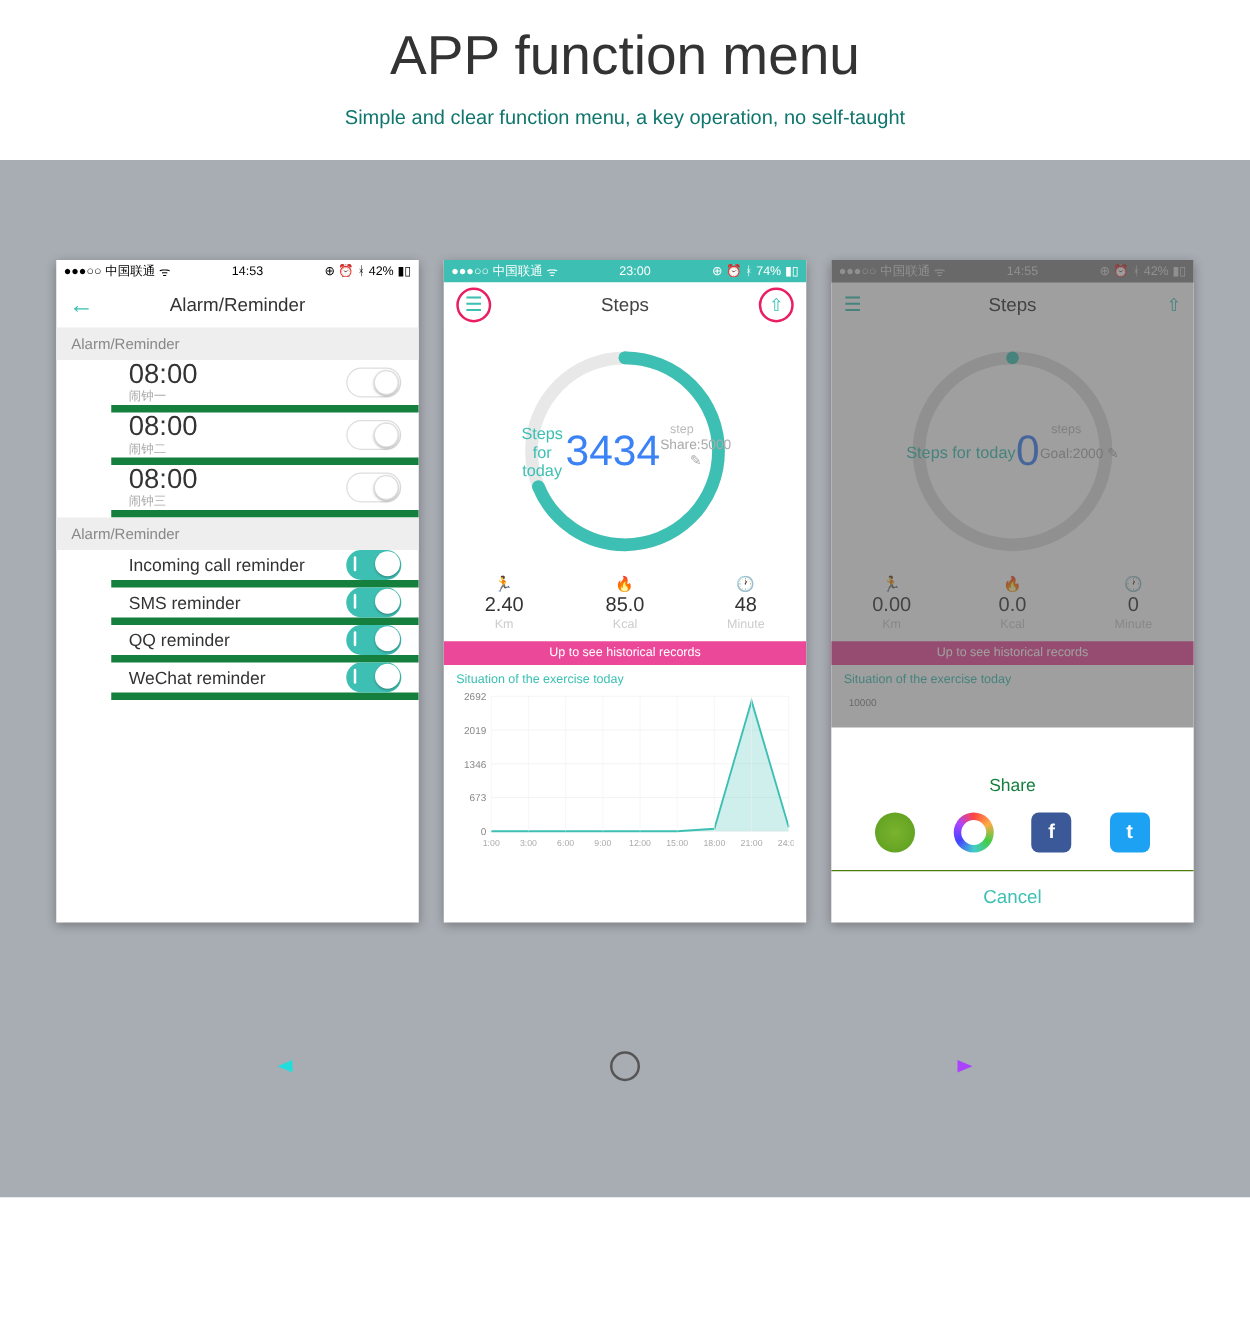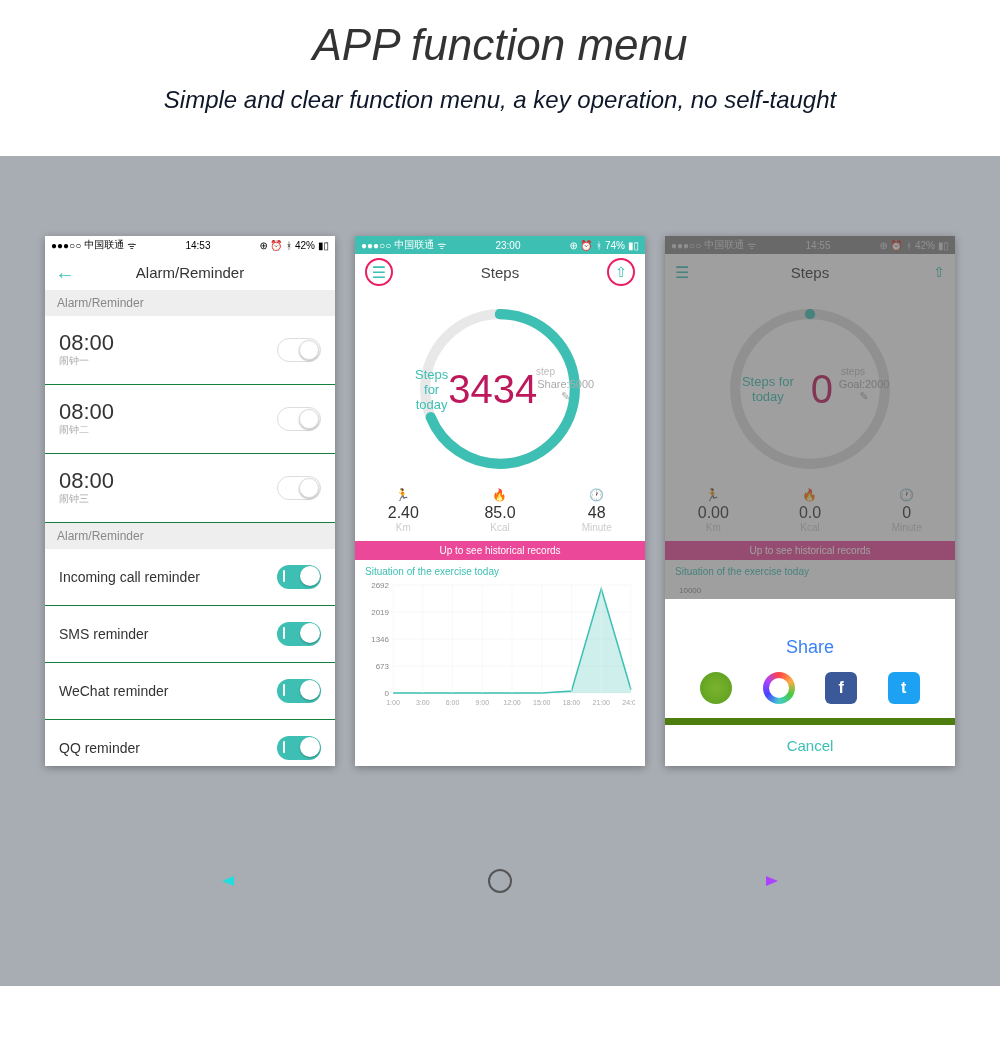--- a/index.html
+++ b/index.html
@@ -1,83 +1,83 @@
 <!DOCTYPE html>
 <html><head>
 <meta charset="utf-8">
 <style>
 * { margin: 0; padding: 0; box-sizing: border-box; font-family: -apple-system, "Segoe UI", Arial, sans-serif; }
 body { background: #fff; width: 1000px; }
-.hero { background: #fff; text-align: center; padding: 20px 0 42px; font-style: italic; }
+.hero { background: #fff; text-align: center; padding: 20px 0 24px; }
 .hero h1 { font-size: 44px; font-weight: 400; color: #333; }
-.hero p { font-size: 24px; color: #0f172a; margin-top: 16px; text-align: center; }
+.hero p { font-size: 16px; color: #0f766e; margin-top: 16px; text-align: center; }
 .gray { background: #a8adb3; padding: 80px 30px 70px; display: flex; justify-content: center; gap: 20px; }
 .phone { width: 290px; height: 530px; background: #fff; box-shadow: 0 2px 8px rgba(0,0,0,.3); position: relative; overflow: hidden; font-size: 12px; }
 .statusbar { height: 18px; display: flex; align-items: center; justify-content: space-between; padding: 0 6px; font-size: 10px; color: #000; }
 .statusbar.teal { background: #3dc0b3; color: #fff; }
 .statusbar.dim { background: #888; color: #ddd; }
 .sb-l, .sb-r { display: flex; align-items: center; gap: 3px; }
 .navbar { height: 36px; display: flex; align-items: center; justify-content: center; position: relative; font-size: 15px; color: #333; }
 .navbar.teal { background: #fff; color: #444; }
 .navbar .left, .navbar .right { position: absolute; top: 0; height: 100%; display: flex; align-items: center; }
 .navbar .left { left: 10px; }
 .navbar .right { right: 10px; }
 .back-arrow { color: #3dc0b3; font-size: 20px; }
 .circle-hl { border: 2px solid #e91e63; border-radius: 50%; width: 28px; height: 28px; display: flex; align-items: center; justify-content: center; }
 .menu-icon { color: #3dc0b3; font-size: 16px; }
 .share-icon { color: #3dc0b3; font-size: 14px; }
 
 
 .sec-hdr { background: #eee; color: #888; padding: 6px 12px; font-size: 12px; }
-.row { display: flex; align-items: center; justify-content: space-between; padding: 16px 14px; border-bottom: 1px solid #15803d; }
+.row { display: flex; align-items: center; justify-content: space-between; padding: 0 14px; border-bottom: 6px solid #15803d; margin-left: 44px; }
 .alarm-time { font-size: 22px; color: #333; line-height: 1; }
 .alarm-sub { font-size: 10px; color: #aaa; }
 .toggle { width: 44px; height: 24px; border-radius: 12px; position: relative; }
 .toggle.off { background: #fff; border: 1px solid #ddd; }
 .toggle.on { background: #3dc0b3; }
 .toggle .knob { width: 20px; height: 20px; border-radius: 50%; background: #fff; position: absolute; top: 1px; box-shadow: 0 1px 2px rgba(0,0,0,.3); }
 .toggle.off .knob { right: 1px; border:1px solid #ddd; }
 .toggle.on .knob { right: 1px; }
 .toggle.on::after { content:""; position:absolute; left:6px; top:5px; width:2px; height:12px; background:#fff; border-radius:1px; }
 .rem-row { font-size: 14px; color: #333; align-items: center; }
 .banner { position: absolute; bottom: 0; left: 0; right: 0; background: #f03030; color: #fff; font-size: 10px; padding: 6px 4px; text-align: center; }
 
 
 .ring-wrap { display: flex; justify-content: center; padding: 14px 0 8px; }
 .ring { width: 170px; height: 170px; position: relative; }
 .ring svg { width: 100%; height: 100%; }
 .ring-center { position: absolute; inset: 0; display: flex; flex-direction: row; align-items: center; justify-content: space-between; text-align: center; }
 .ring-title { color: #3dc0b3; font-size: 13px; font-weight: 500; }
-.ring-val { color: #be185d; font-size: 40px; font-weight: 400; line-height: 1; }
+.ring-val { color: #3b82f6; font-size: 34px; font-weight: 400; line-height: 1; }
 .ring-unit { color: #bbb; font-size: 10px; position: absolute; right: 30px; top: 62px; }
 .ring-goal { color: #aaa; font-size: 11px; margin-top: 2px; }
 .stats { display: flex; justify-content: space-around; padding: 6px 0 2px; }
 .stat { text-align: center; flex: 1; }
 .stat .ico { color: #666; font-size: 12px; height: 14px; }
 .stat .v { font-size: 16px; color: #333; margin-top: 2px; }
 .stat .u { font-size: 10px; color: #ccc; }
 .divider-band { background: #ec4899; color: #fff; font-size: 10px; text-align: center; padding: 4px 0; margin-top: 6px; }
 .chart-title { color: #3dc0b3; font-size: 10px; padding: 6px 10px 2px; }
 .chart { padding: 0 10px 6px; }
 .chart svg { width: 100%; height: 130px; }
 .ytick { font-size: 8px; fill: #888; }
 .xtick { font-size: 7px; fill: #aaa; }
 
 
 .dimlay { position: absolute; inset: 0; background: rgba(80,80,80,.55); }
 .sheet { position: absolute; bottom: 0; left: 0; right: 0; background: #fff; }
-.sheet-t { text-align: center; font-size: 18px; color: #3b82f6; padding: 10px 0 8px; margin-top: 28px; }
+.sheet-t { text-align: center; font-size: 14px; color: #15803d; padding: 10px 0 8px; margin-top: 28px; }
 .share-row { display: flex; justify-content: space-around; padding: 6px 20px 14px; }
 .share-ico { width: 32px; height: 32px; border-radius: 6px; display: flex; align-items: center; justify-content: center; font-weight: bold; color: #fff; font-size: 16px; }
 .wechat { background: radial-gradient(circle,#7bb32e,#5a9e1e); border-radius:50%; }
 .rainbow { background: conic-gradient(#f44,#fa4,#4c4,#4cc,#44f,#a4f,#f44); border-radius:50%; position:relative; }
 .rainbow::after { content:""; position:absolute; inset:6px; background:#fff; border-radius:50%; }
 .fb { background: #3b5998; }
 .tw { background: #1da1f2; }
-.cancel { border-top: 7px solid #4d7c0f; color: #3dc0b3; text-align: center; padding: 12px 0; font-size: 15px; }
+.cancel { border-top: 1px solid #4d7c0f; color: #3dc0b3; text-align: center; padding: 12px 0; font-size: 15px; }
 
 .slider { background: #a8adb3; padding: 30px 0 90px; display: flex; justify-content: center; }
 .slider svg { width: 560px; height: 30px; }
 </style>
 </head>
 <body>
 
 <div class="hero">
   <h1>APP function menu</h1>
   <p>Simple and clear function menu, a key operation, no self-taught</p>
@@ -140,27 +140,27 @@
           <div class="knob"></div>
         </div>
       </div>
     <div class="row rem-row">
         <span>SMS reminder</span>
         <div class="toggle on">
           <div class="knob"></div>
         </div>
       </div>
     <div class="row rem-row">
+        <span>QQ reminder</span>
+        <div class="toggle on">
+          <div class="knob"></div>
+        </div>
+      </div>
+    <div class="row rem-row">
         <span>WeChat reminder</span>
-        <div class="toggle on">
-          <div class="knob"></div>
-        </div>
-      </div>
-    <div class="row rem-row">
-        <span>QQ reminder</span>
         <div class="toggle on">
           <div class="knob"></div>
         </div>
       </div>
   </div>
 
   <div class="phone">
     <div class="statusbar teal">
       <div class="sb-l">
           <span>●●●○○</span> 

